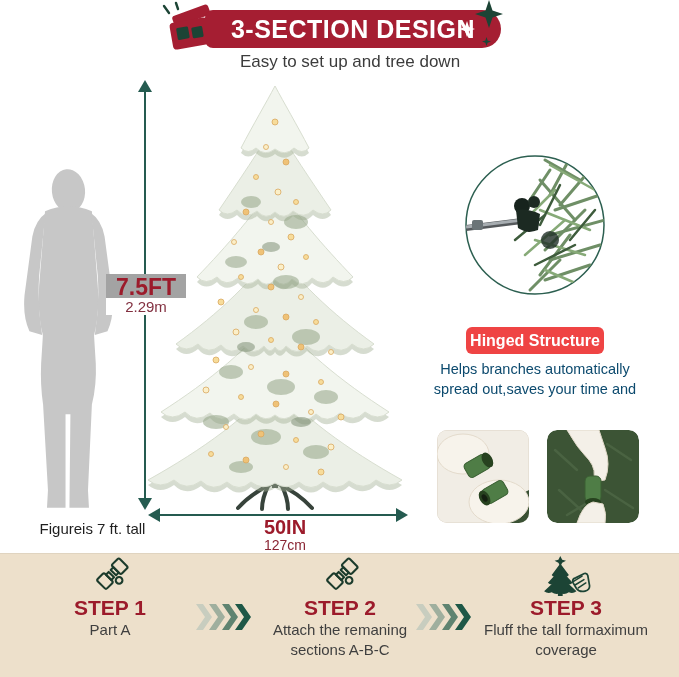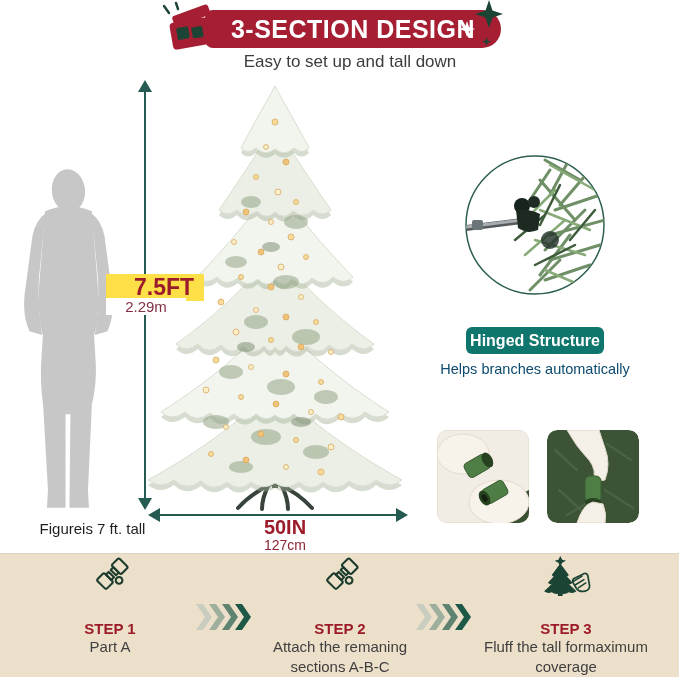--- a/index.html
+++ b/index.html
@@ -16,49 +16,49 @@
     display:flex;align-items:center;justify-content:center;
   }
   .banner-title{
     color:#ffffff;font-size:25px;font-weight:bold;letter-spacing:.5px;white-space:nowrap;
   }
   .subtitle{
     left:235px;top:52px;width:230px;text-align:center;
     color:#3C3C3C;font-size:17px;
   }
   
-  .h-ft{left:106px;top:274px;width:80px;text-align:center;background:#fde047;
-        color:#9C1B2B;font-size:23px;font-weight:bold;padding-left:18px;}
+  .h-ft{left:106px;top:274px;width:80px;text-align:center;background:#a3a3a3;
+        color:#9C1B2B;font-size:23px;font-weight:bold;}
   .h-m{left:106px;top:298px;width:80px;text-align:center;background:#fff;
         color:#823040;font-size:15px;}
   .w-in{left:235px;top:516px;width:100px;text-align:center;
         color:#9C1B2B;font-size:20px;font-weight:bold;}
   .w-cm{left:235px;top:537px;width:100px;text-align:center;
         color:#8A2533;font-size:14px;}
   .meas-line-v{left:144px;top:88px;width:2px;height:414px;background:#255B50;}
   .meas-line-h{left:156px;top:514px;width:242px;height:2px;background:#255B50;}
   .tri{width:0;height:0;}
   .tri-up{left:138px;top:80px;border-left:7px solid transparent;border-right:7px solid transparent;border-bottom:12px solid #255B50;}
   .tri-down{left:138px;top:498px;border-left:7px solid transparent;border-right:7px solid transparent;border-top:12px solid #255B50;}
   .tri-left{left:148px;top:508px;border-top:7px solid transparent;border-bottom:7px solid transparent;border-right:12px solid #255B50;}
   .tri-right{left:396px;top:508px;border-top:7px solid transparent;border-bottom:7px solid transparent;border-left:12px solid #255B50;}
   .fig-caption{left:15px;top:520px;width:155px;text-align:center;color:#1F1F1F;font-size:15px;}
   
   .badge{
-    left:466px;top:327px;width:138px;height:27px;background:#0f766e;border-radius:6px;
+    left:466px;top:327px;width:138px;height:27px;background:#ef4444;border-radius:6px;
     color:#fff;font-size:16px;font-weight:bold;text-align:center;line-height:27px;
   }
   .hinge-desc{left:423px;top:360px;width:224px;text-align:center;
     color:#0c4a6e;font-size:14.5px;line-height:19.5px;}
   .thumb{border-radius:10px;overflow:hidden;}
   
   .footer{left:0;top:553px;width:679px;height:124px;background:#EDE0CB;border-top:1px solid rgba(0,0,0,.05);}
   .step{position:absolute;top:556px;display:flex;flex-direction:column;align-items:center;}
   .step-icon{height:40px;display:flex;align-items:flex-end;}
-  .step-label{margin-top:24px;color:#9C1B2B;font-size:15px;font-weight:bold;}
+  .step-label{margin-top:0;color:#9C1B2B;font-size:21px;font-weight:bold;}
   .step-line{color:#3F3F3F;font-size:15px;line-height:20px;text-align:center;}
   .step1{left:15px;width:190px;}
   .step2{left:245px;width:190px;}
   .step3{left:460px;width:212px;}
 </style>
 </head>
 <body>
 
 <svg class="abs" style="left:161px;top:1px;" width="56" height="52" viewBox="0 0 56 52">
   <g stroke="#1C4435" stroke-width="2.4" stroke-linecap="round">
@@ -82,21 +82,21 @@
 <svg class="abs" style="left:475px;top:0px;" width="28" height="28" viewBox="0 0 24 24">
   <polygon points="12,0 15,9 24,12 15,15 12,24 9,15 0,12 9,9" fill="#1C4435"></polygon>
 </svg>
 <svg class="abs" style="left:459px;top:21px;" width="16" height="16" viewBox="0 0 16 16">
   <polygon points="8,0 10,6 16,8 10,10 8,16 6,10 0,8 6,6" fill="#ffffff"></polygon>
 </svg>
 <svg class="abs" style="left:482px;top:37px;" width="9" height="9" viewBox="0 0 16 16">
   <polygon points="8,0 10,6 16,8 10,10 8,16 6,10 0,8 6,6" fill="#1C4435"></polygon>
 </svg>
 
-<div class="abs subtitle">Easy to set up and tall down</div>
+<div class="abs subtitle">Easy to set up and tree down</div>
 
 <svg class="abs" style="left:6px;top:165px;" width="122" height="350" viewBox="0 0 125 352">
   <g fill="#C7C7C7">
     <ellipse cx="64" cy="23" rx="17" ry="22" transform="rotate(-6 64 23)"></ellipse>
     <path d="M40,44 Q64,34 88,44 L94,120 Q96,150 90,172 L38,172 Q32,150 34,120 Z"></path>
     <path d="M42,45 Q30,53 27,70 L19,130 Q17,152 24,167 L37,171 Q32,140 34,110 L39,60 Z"></path>
     <path d="M86,45 Q98,53 101,70 L109,130 Q111,152 104,167 L91,171 Q96,140 94,110 L89,60 Z"></path>
     <path d="M38,168 L90,168 L92,200 Q93,222 88,242 L84,330 L85,348 L65,348 L66,252 L61,252 L61,348 L42,348 L43,330 L38,242 Q35,222 36,200 Z"></path>
   </g>
 </svg>
@@ -258,20 +258,21 @@
     <circle cx="79" cy="72" r="3.5" fill="#39463E"></circle>
     <path d="M66,60 Q78,58 90,64 L88,80 Q77,84 68,78 Z" fill="#1C2A22"></path>
     <circle cx="100" cy="90" r="9" fill="#203028" opacity="0.8"></circle>
   </g>
 </svg>
 
 <div class="abs badge">Hinged Structure</div>
 
 <div class="abs hinge-desc">
   <div>Helps branches automatically</div>
+  <div>spread out,saves your time and</div>
 </div>
 
 <svg class="abs thumb" style="left:437px;top:430px;" width="92" height="93" viewBox="0 0 92 93">
   <rect x="0" y="0" width="92" height="93" rx="10" fill="#F1EDE5" stroke="#DDD4C6"></rect>
   <path d="M92,60 Q70,70 60,93 L92,93 Z" fill="#3A5134"></path>
   <ellipse cx="26" cy="24" rx="26" ry="20" fill="#F7F3EB" stroke="#E3DACB"></ellipse>
   <ellipse cx="62" cy="72" rx="30" ry="22" fill="#F7F3EB" stroke="#E3DACB"></ellipse>
   <g transform="rotate(-30 40 36)">
     <rect x="28" y="28" width="24" height="16" rx="4" fill="#4F7D46" stroke="#3A5E33"></rect>
     <ellipse cx="52" cy="36" rx="5" ry="8" fill="#27421F"></ellipse>

